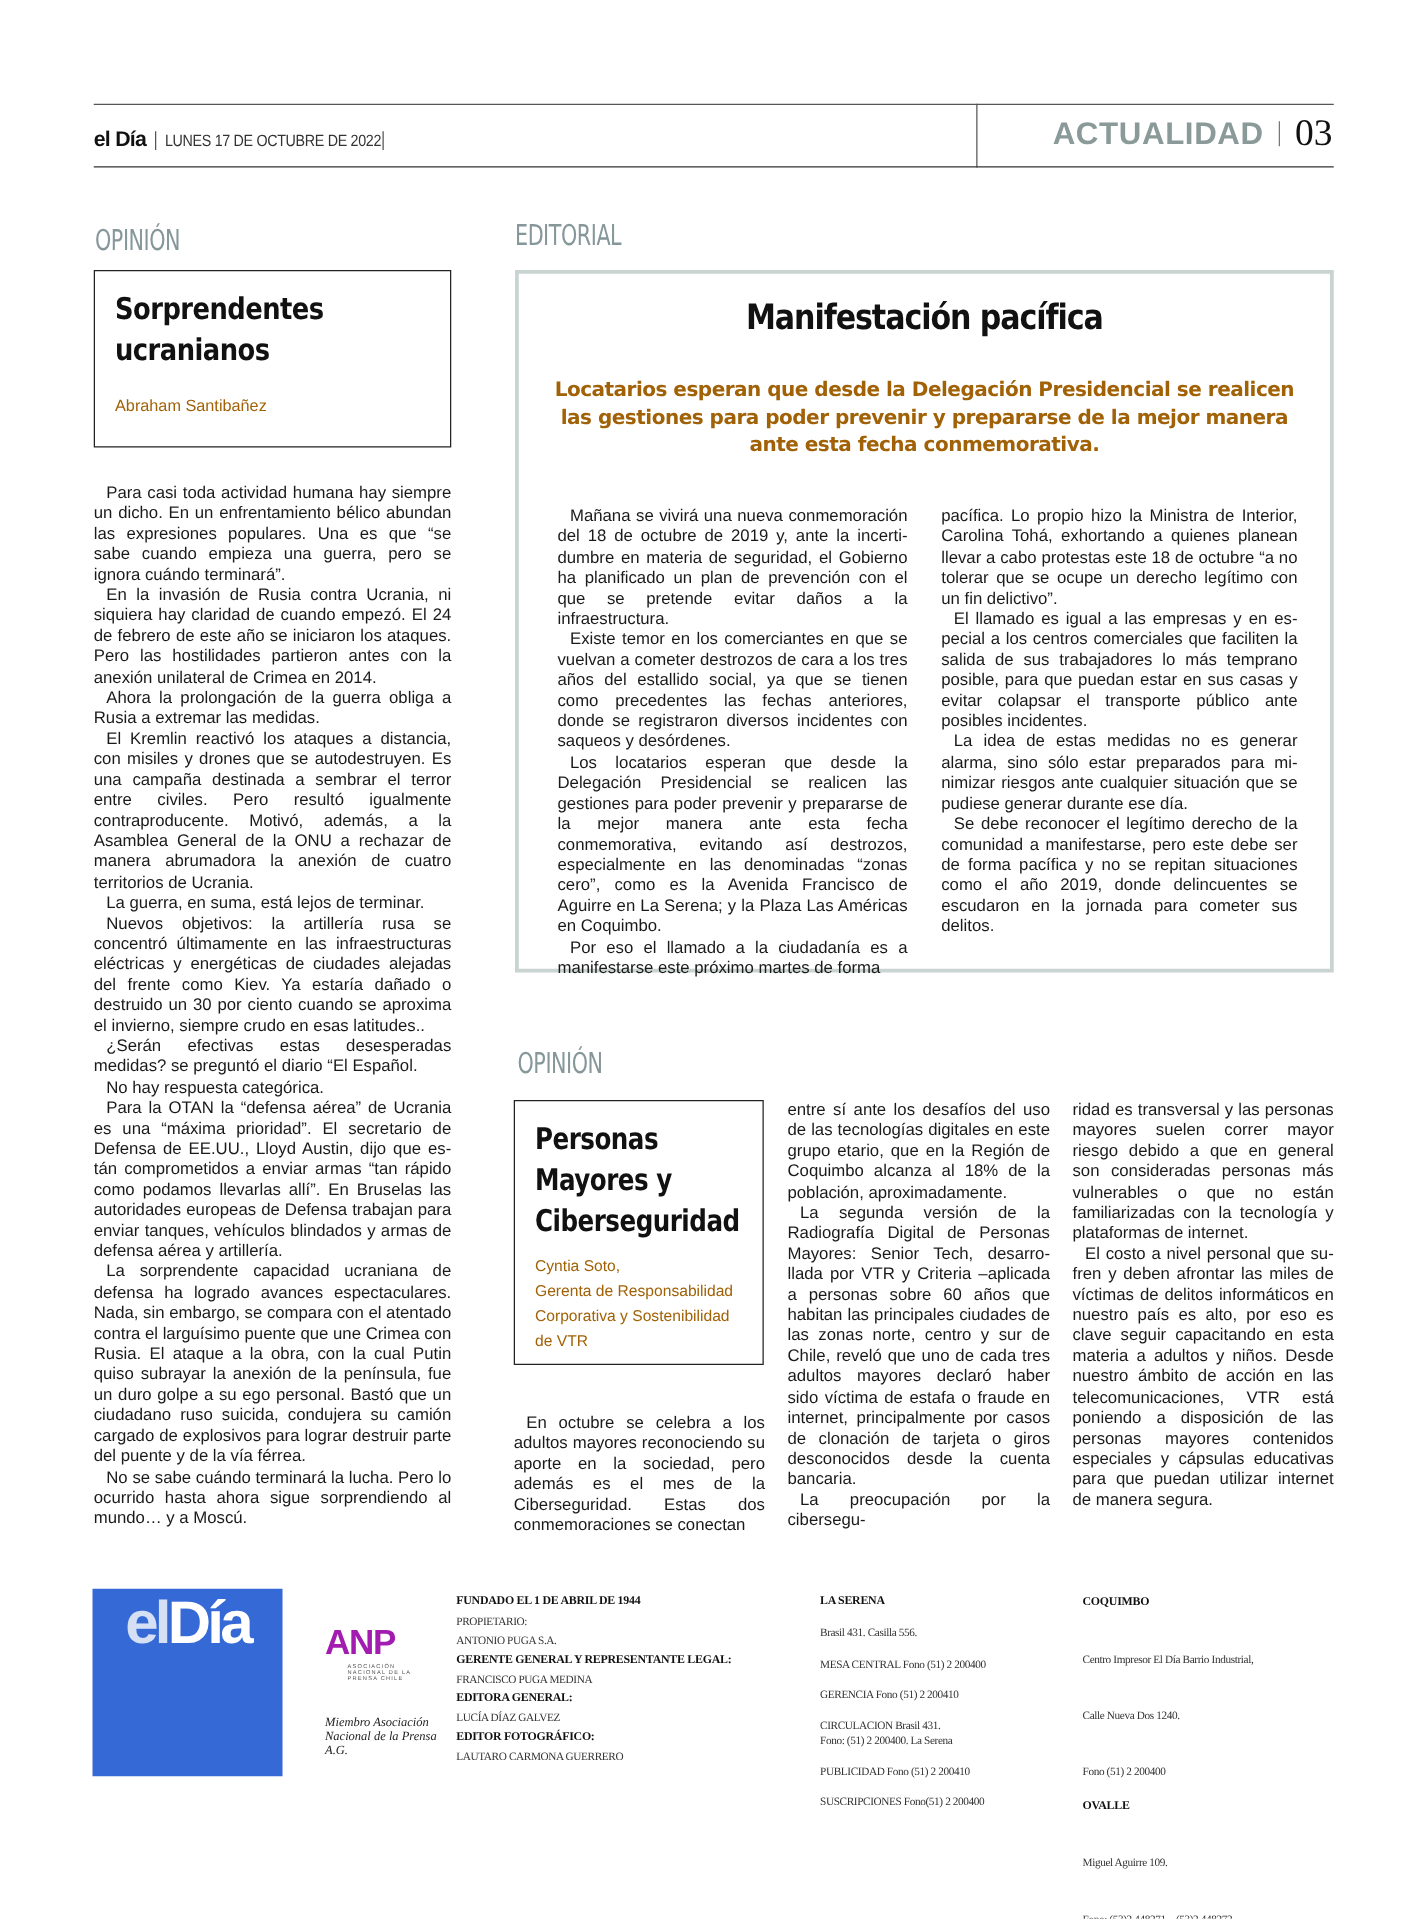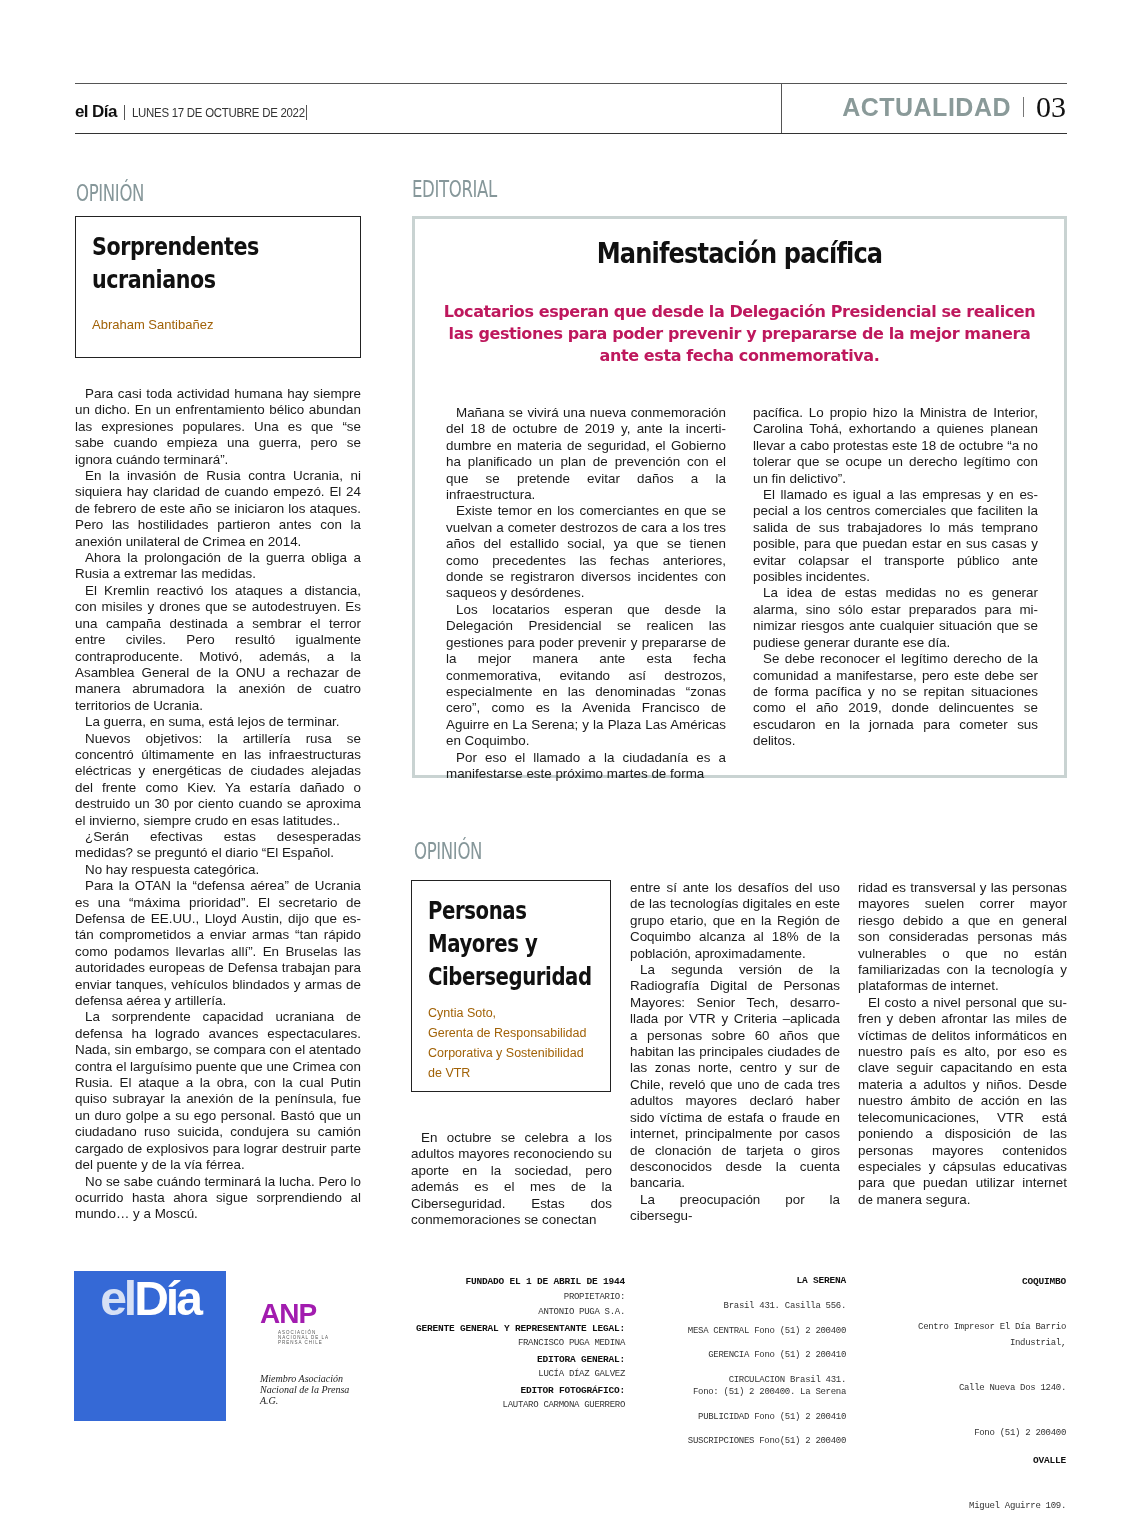--- a/index.html
+++ b/index.html
@@ -26,32 +26,32 @@
   .op-title { font-family: "DejaVu Sans", sans-serif; font-weight: 700; color: #111; line-height: 1.2; letter-spacing: -0.5px; }
   .op-author { font-family: "Liberation Sans", sans-serif; font-size: 13px; color: #a16207; line-height: 20px; }
 
   
   .col { position: absolute; font-family: "Liberation Sans", sans-serif; font-size: 13.4px; line-height: 16.4px; color: #1a1a1a; text-align: justify; hyphens: manual; }
   .col p { margin: 0; text-indent: 10px; }
 
   
   .ed-box { position: absolute; left: 412px; top: 216px; width: 655px; height: 562px; border: 3px solid #c9d3d2; box-sizing: border-box; }
   .ed-title { position: absolute; left: 0; right: 0; top: 18px; text-align: center; font-family: "DejaVu Sans", sans-serif; font-weight: 700; font-size: 28px; letter-spacing: -1px; transform: scaleX(0.86); color: #111; }
-  .ed-sub { position: absolute; left: 28px; right: 28px; top: 82px; text-align: center; font-family: "DejaVu Sans", sans-serif; font-weight: 700; font-size: 16px; line-height: 22px; color: #be185d; letter-spacing: -0.4px; }
+  .ed-sub { position: absolute; left: 28px; right: 28px; top: 82px; text-align: center; font-family: "DejaVu Sans", sans-serif; font-weight: 700; font-size: 16px; line-height: 22px; color: #a16207; letter-spacing: -0.4px; }
 
   
   .logo-box { position: absolute; left: 74px; top: 1271px; width: 152px; height: 150px; background: #3569d6; display: flex; align-items: flex-start; justify-content: center; }
   .logo-text { font-family: "Liberation Sans", sans-serif; font-weight: 900; font-size: 48px; letter-spacing: -3px; color: #ffffff; }
   .logo-text .el { color: #d6e0f5; }
   .anp { position: absolute; left: 260px; top: 1300px; width: 70px; }
   .anp-mark { font-family: "Liberation Sans", sans-serif; font-weight: 900; font-size: 28px; color: #a21caf; letter-spacing: -1px; line-height: 28px; }
   .anp-small { font-family: "Liberation Sans", sans-serif; font-size: 4.5px; color: #555; letter-spacing: 1px; line-height: 5px; margin-top: 2px; margin-left: 18px; }
   .anp-member { position: absolute; left: 260px; top: 1373px; width: 90px; font-family: "Liberation Serif", serif; font-style: italic; font-size: 10px; line-height: 11px; color: #222; }
 
-  .f-col { position: absolute; font-family: Liberation Mono, monospace; color: #333; text-align: right; }
+  .f-col { position: absolute; font-family: Liberation Serif, serif; color: #333; }
   .f-head { font-weight: 700; font-size: 9.5px; color: #111; letter-spacing: -0.2px; }
   .f-line { font-size: 9px; letter-spacing: -0.3px; }
   .staff .f-head, .staff .f-line { line-height: 15.5px; }
   .laserena .f-line { line-height: 12.5px; margin-top: 12px; }
   .coq .f-line { line-height: 16px; margin-top: 29px; }
   .coq .f-head { line-height: 16px; }
 </style>
 </head>
 <body>
 

